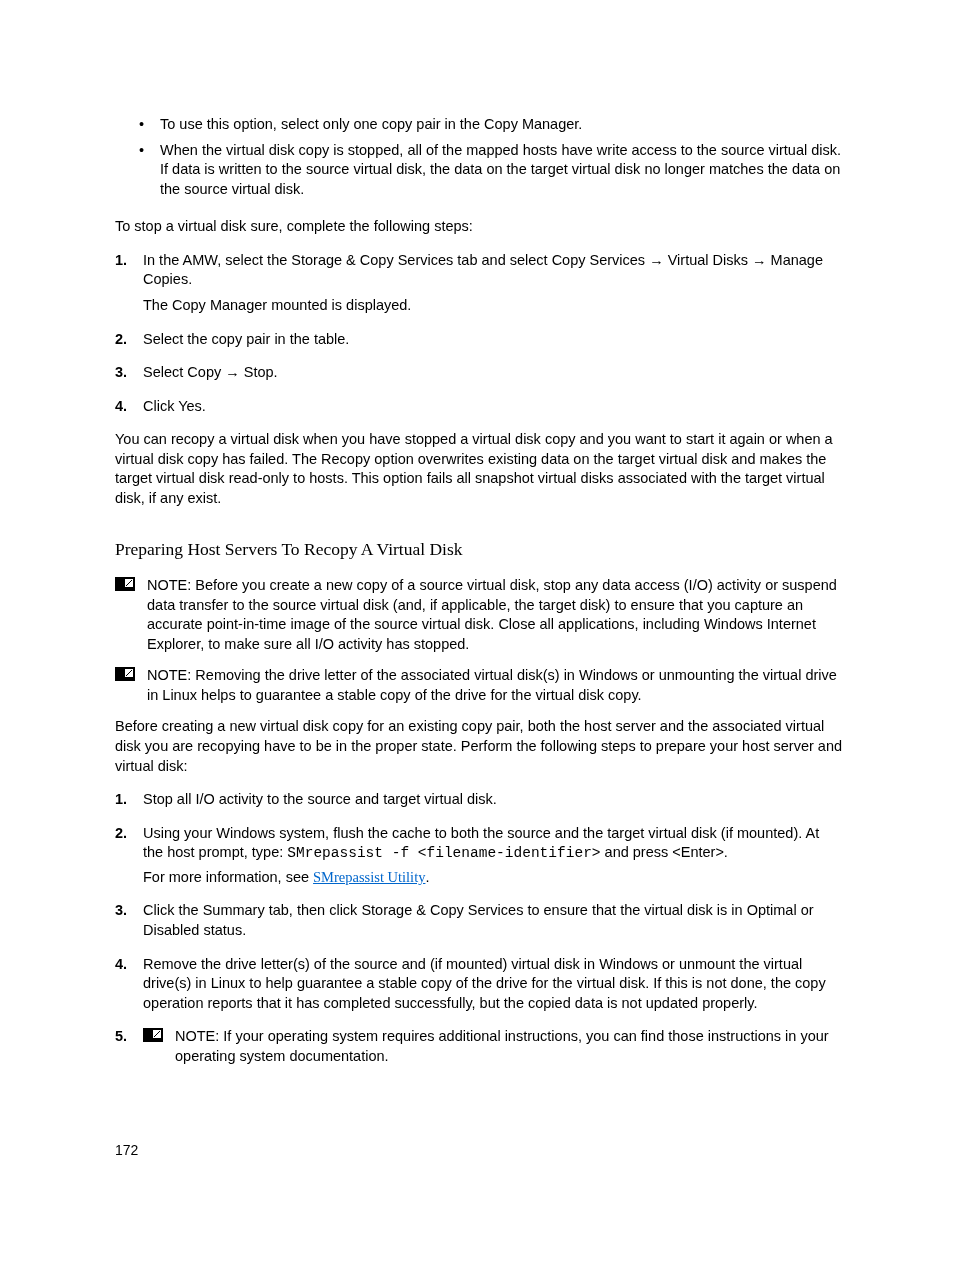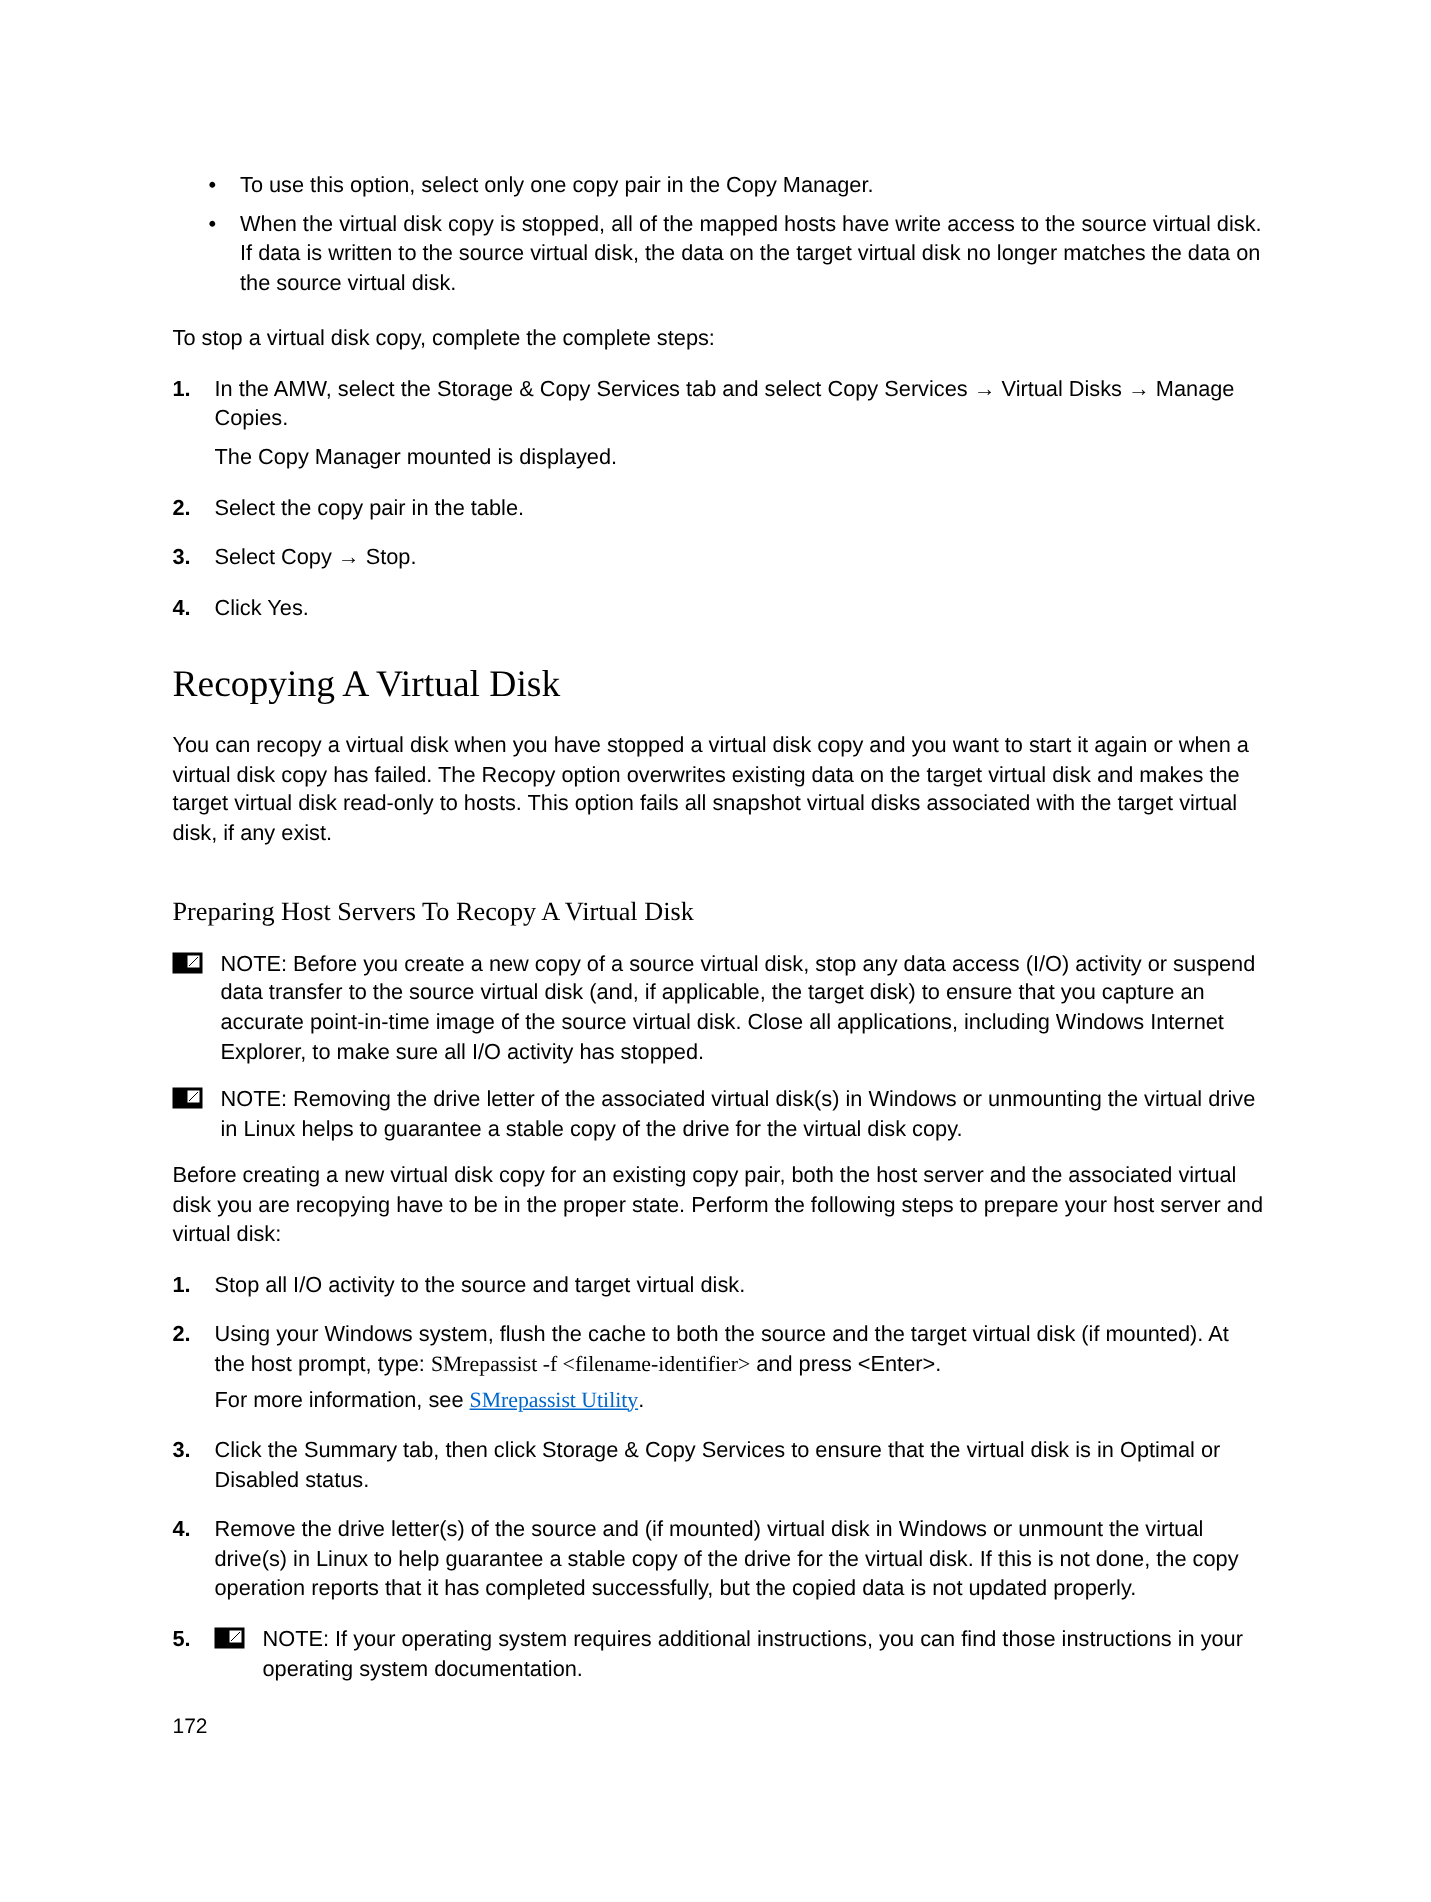--- a/index.html
+++ b/index.html
@@ -88,21 +88,21 @@
     right: 2px;
     top: 2px;
     width: 8px;
     height: 8px;
     background: linear-gradient(135deg, #fff 0%, #fff 48%, #000 48%, #000 52%, #fff 52%, #fff 100%);
     border: 1px solid #fff;
     box-sizing: border-box;
   }
   .b { font-weight: normal; }
   .arrow { font-family: Arial, sans-serif; }
-  .mono { font-family: Liberation Serif, serif; }
+  .mono { font-family: Liberation Mono, monospace; }
   a.link { color: #0066cc; text-decoration: underline; font-family: Liberation Serif, serif; }
   .sub-note {
     position: relative;
     padding-left: 32px;
     margin-top: 10px;
   }
   .page-number {
     position: absolute;
     left: 115px;
     bottom: 108px;
@@ -113,38 +113,37 @@
 </head>
 <body>
 
 <div class="page">
 
   <ul class="bullets double-indent">
     <li>To use this option, select only one copy pair in the Copy Manager.</li>
     <li>When the virtual disk copy is stopped, all of the mapped hosts have write access to the source virtual disk. If data is written to the source virtual disk, the data on the target virtual disk no longer matches the data on the source virtual disk.</li>
   </ul>
 
-  <p class="para">To stop a virtual disk copy, complete the complete steps:</p>
+  <p class="para">To stop a virtual disk sure, complete the following steps:</p>
 
   <ol class="steps">
     <li>
       <span>In the AMW, select the </span><span class="b">Storage &amp; Copy Services</span><span> tab and select </span><span class="b">Copy Services</span><span class="arrow"> → </span><span class="b">Virtual Disks</span><span class="arrow"> → </span><span class="b">Manage Copies.</span>
       <div style="height:6px"></div>
       <span>The </span><span class="b">Copy Manager</span><span> mounted is displayed.</span>
     </li>
     <li>Select the copy pair in the table.</li>
     <li>
       <span>Select </span><span class="b">Copy</span><span class="arrow"> → </span><span class="b">Stop.</span>
     </li>
     <li>
       <span>Click </span><span class="b">Yes</span>.
     </li>
   </ol>
 
-  <h1>Recopying A Virtual Disk</h1>
 
   <p class="para">You can recopy a virtual disk when you have stopped a virtual disk copy and you want to start it again or when a virtual disk copy has failed. The Recopy option overwrites existing data on the target virtual disk and makes the target virtual disk read-only to hosts. This option fails all snapshot virtual disks associated with the target virtual disk, if any exist.</p>
 
   <h2>Preparing Host Servers To Recopy A Virtual Disk</h2>
 
   <div class="note-block">
     <span class="note-icon"></span>
     <span class="b">NOTE: </span><span>Before you create a new copy of a source virtual disk, stop any data access (I/O) activity or suspend data transfer to the source virtual disk (and, if applicable, the target disk) to ensure that you capture an accurate point-in-time image of the source virtual disk. Close all applications, including Windows Internet Explorer, to make sure all I/O activity has stopped.</span>
   </div>
 

